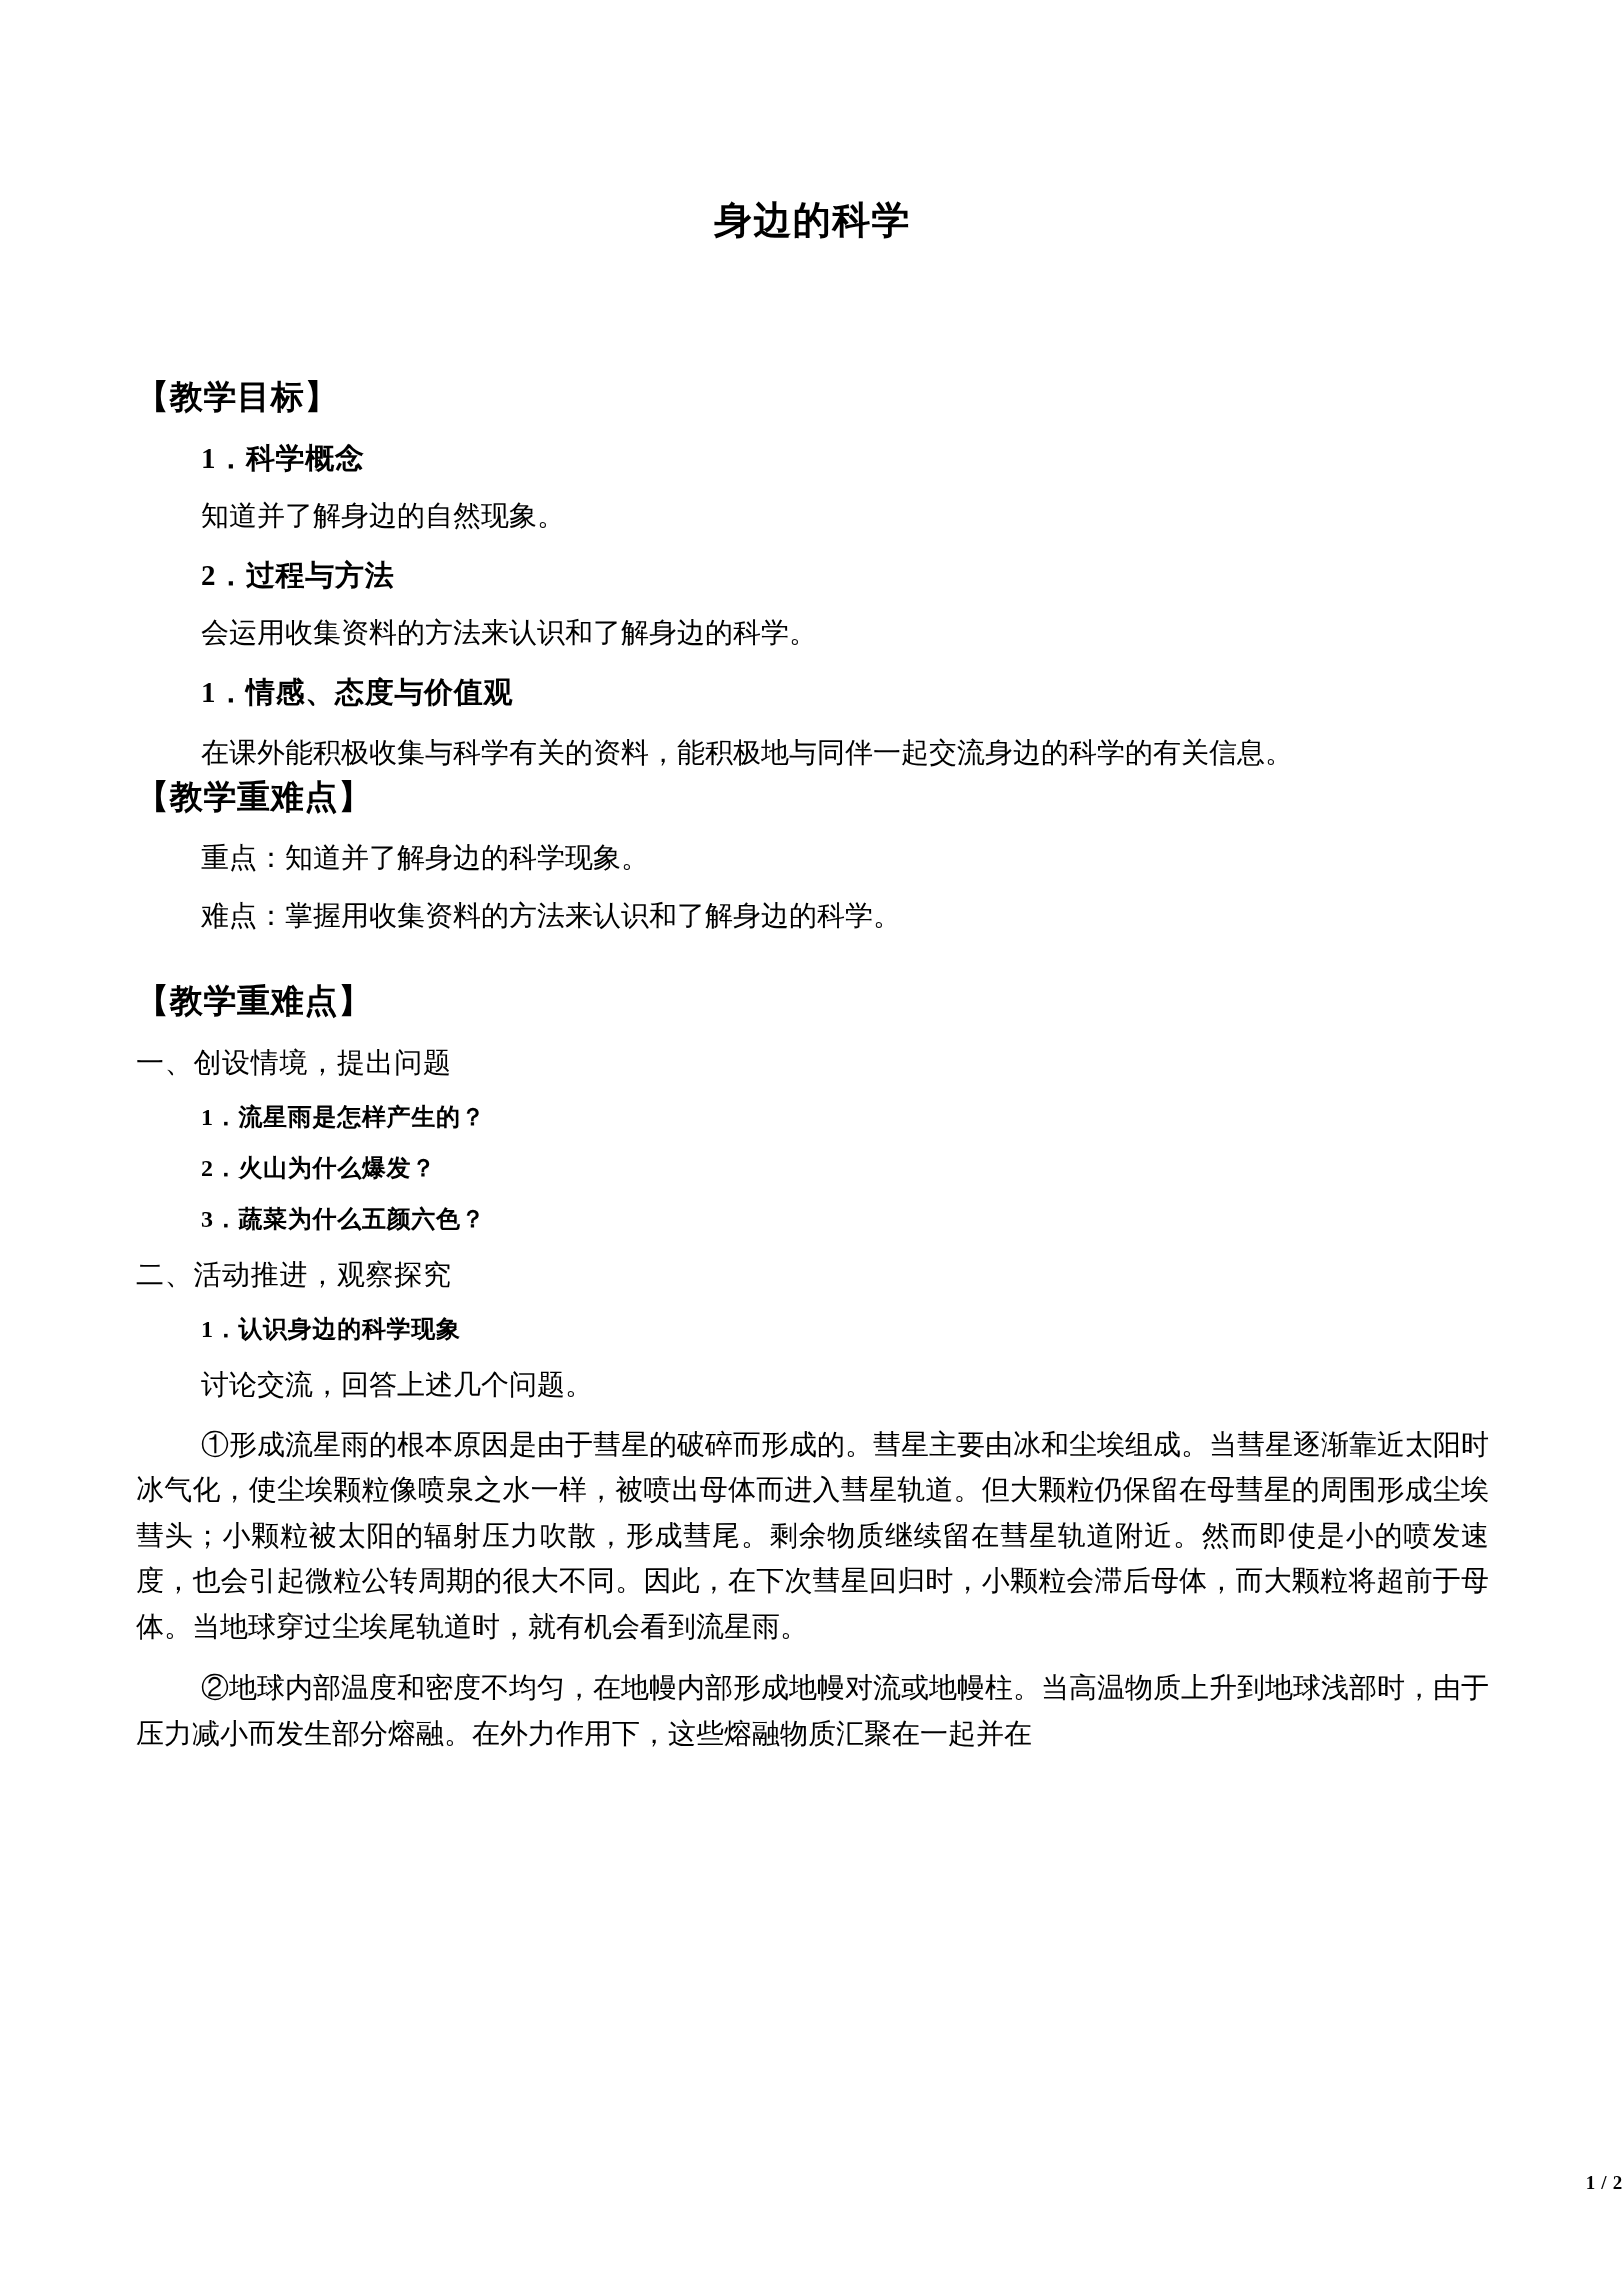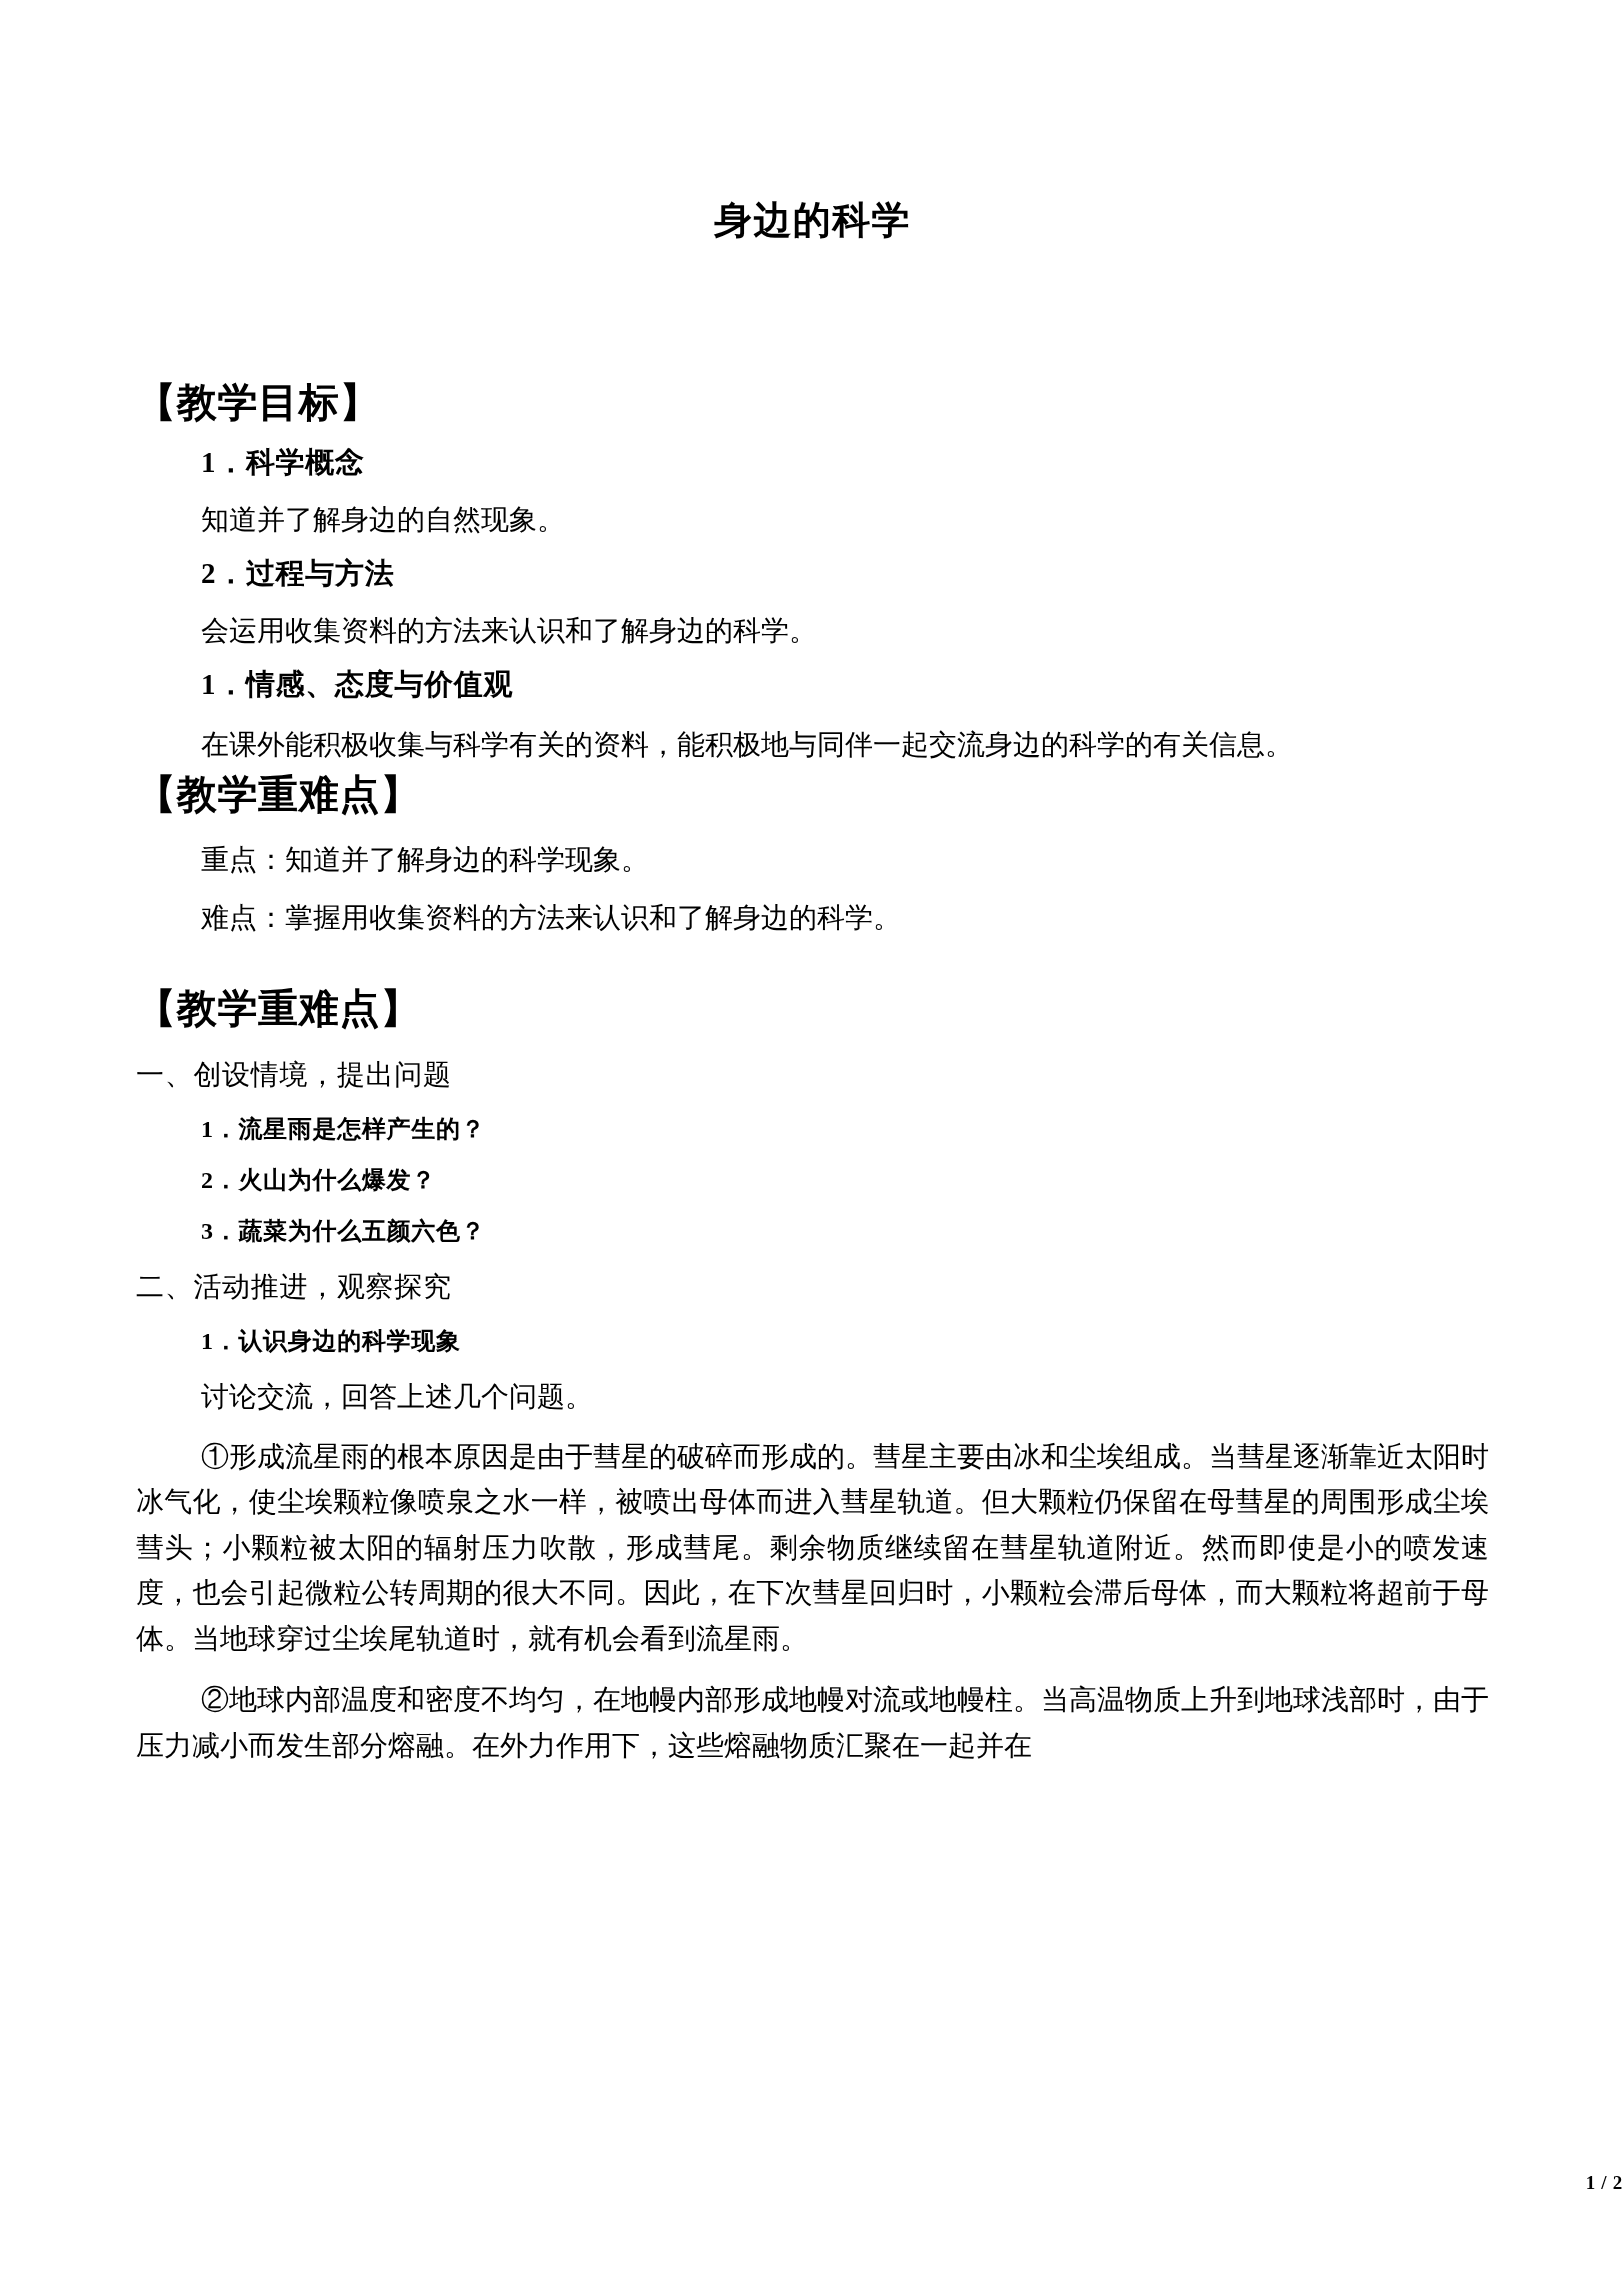--- a/index.html
+++ b/index.html
@@ -28,34 +28,34 @@
   }
   .doc-title {
     text-align: center;
     font-size: 38px;
     font-weight: bold;
     letter-spacing: 1.4px;
     margin-top: 198px;
     line-height: 1.2;
   }
   .section-head {
-    font-size: 40px;
+    font-size: 33px;
     font-weight: bold;
     letter-spacing: 0.7px;
     margin-top: 0;
   }
   .sec-goals { margin-top: 131px; }
   .sec-focus { }
   .sec-process { margin-top: 42px; }
 
   .sub-head {
     font-size: 29px;
     font-weight: bold;
     margin-left: 65px;
-    margin-top: 13px;
+    margin-top: 19px;
     letter-spacing: 0.7px;
   }
   .body-line {
     font-size: 28px;
     margin-left: 65px;
     margin-top: 16.4px;
     line-height: 1.5;
   }
   .para {
     font-size: 28px;

